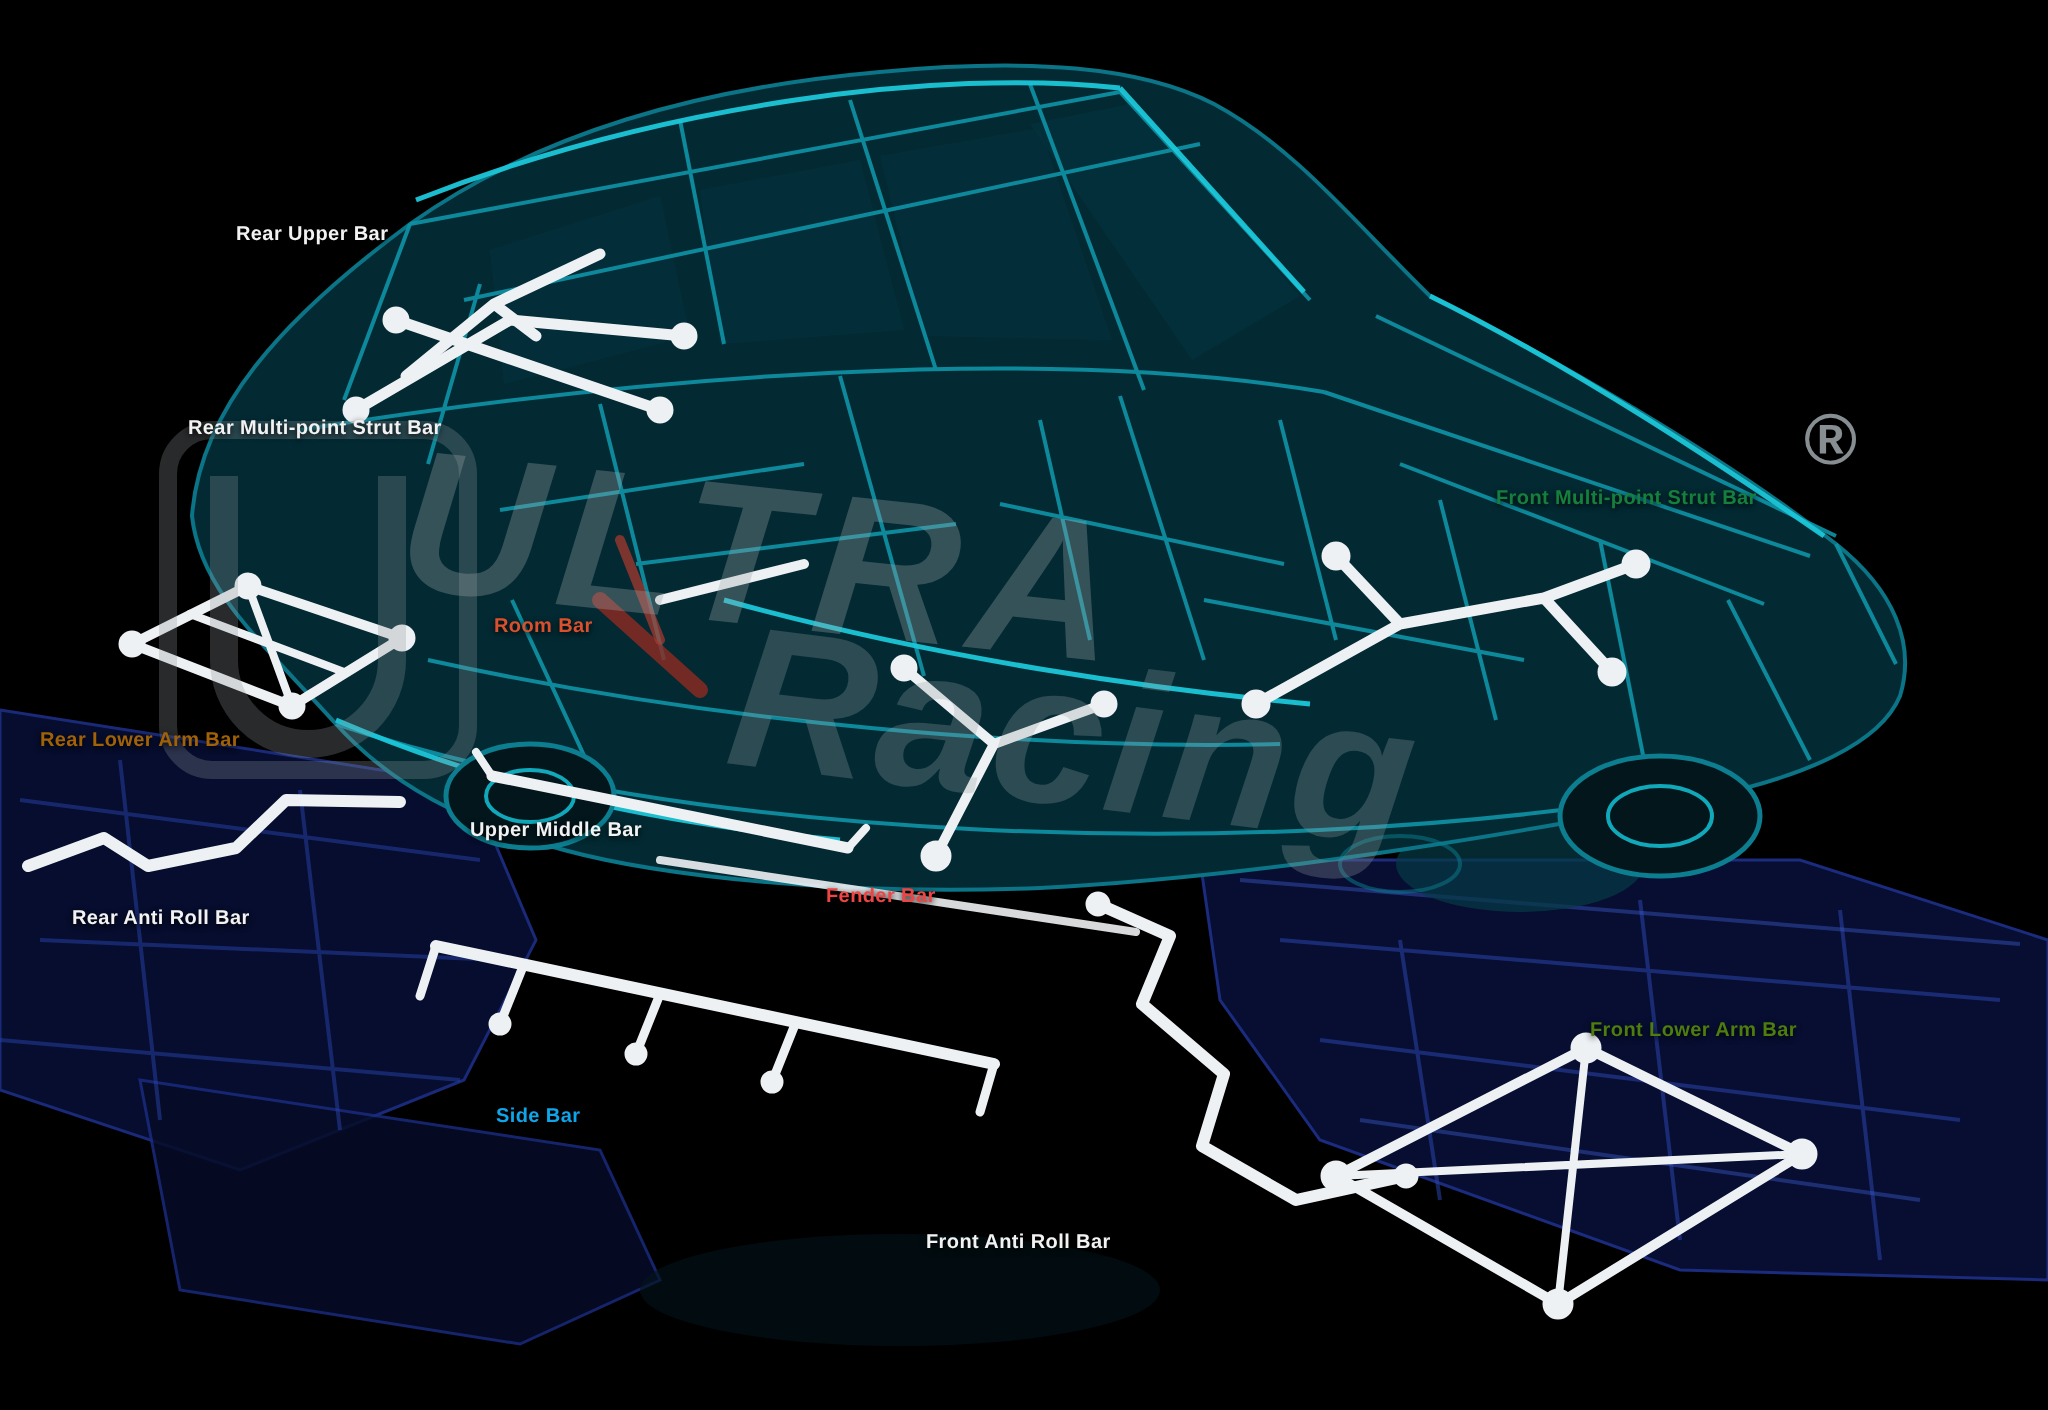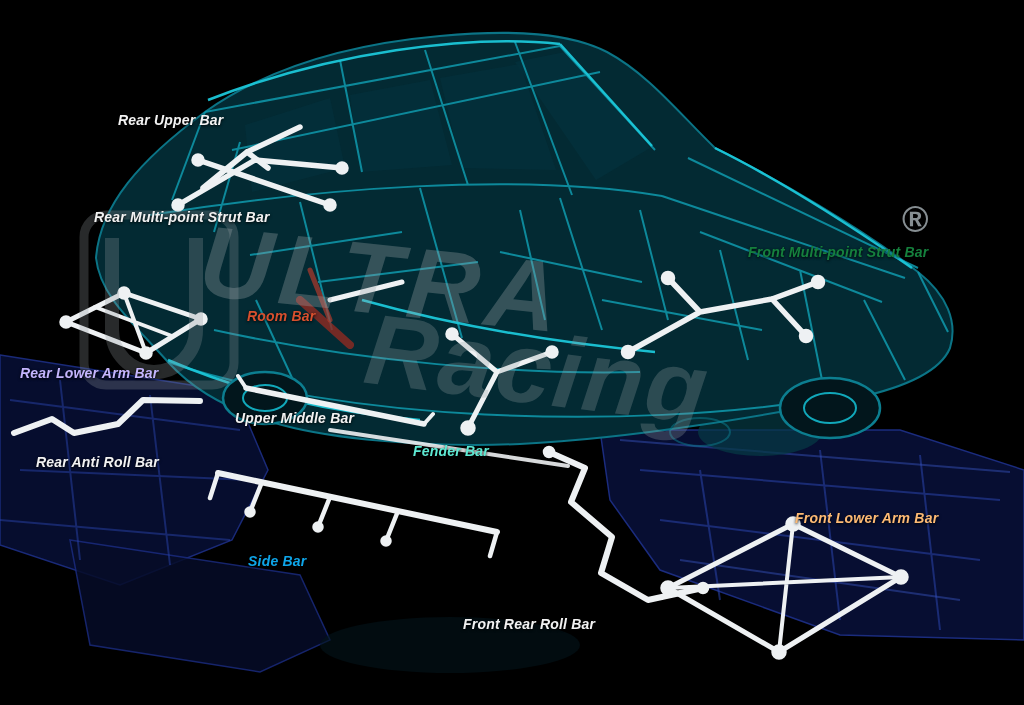--- a/index.html
+++ b/index.html
@@ -2,22 +2,22 @@
 <html><head>
 <meta charset="utf-8">
 <style>
   html,body{margin:0;padding:0;background:#000;}
   .stage{
     position:relative;width:1024px;height:705px;background:#000;
     overflow:hidden;font-family:"Liberation Sans",sans-serif;
   }
   .stage svg{position:absolute;left:0;top:0;}
   .lbl{
-    position:absolute;font-weight:bold;font-size:14px;color:#f2f2f2;
-    letter-spacing:.2px;white-space:nowrap;text-shadow:0 1px 3px rgba(0,0,0,.95);font-style:italic;
+    position:absolute;font-weight:bold;font-size:10px;color:#f2f2f2;
+    letter-spacing:.2px;white-space:nowrap;text-shadow:0 1px 3px rgba(0,0,0,.95);
   }
   .lbl-rear-upper{left:118px;top:112px}
   .lbl-rear-multi{left:94px;top:209px}
   .lbl-room{left:247px;top:308px}
   .lbl-front-multi{left:748px;top:244px}
   .lbl-rear-lower-arm{left:20px;top:365px}
   .lbl-lower-middle{left:235px;top:410px}
   .lbl-fender{left:413px;top:443px}
   .lbl-rear-anti-roll{left:36px;top:454px}
   .lbl-side{left:248px;top:553px}
@@ -186,21 +186,21 @@
   </svg>
 
   <div class="wm wm-ultra">ULTRA</div>
   <div class="wm wm-racing">Racing</div>
   <div class="wm wm-reg">®</div>
 
   <div class="lbl lbl-rear-upper" style="color: rgb(242, 242, 242);">Rear Upper Bar</div>
   <div class="lbl lbl-rear-multi" style="color: rgb(242, 242, 242);">Rear Multi-point Strut Bar</div>
   <div class="lbl lbl-room" style="color: rgb(216, 80, 46);">Room Bar</div>
   <div class="lbl lbl-front-multi" style="color: #15803d;">Front Multi-point Strut Bar</div>
-  <div class="lbl lbl-rear-lower-arm" style="color: #c4b5fd;">Rear Lower Arm Bar</div>
+  <div class="lbl lbl-rear-lower-arm" style="color: #a16207;">Rear Lower Arm Bar</div>
   <div class="lbl lbl-lower-middle" style="color: rgb(242, 242, 242);">Upper Middle Bar</div>
-  <div class="lbl lbl-fender" style="color: #5eead4;">Fender Bar</div>
+  <div class="lbl lbl-fender" style="color: #ef4444;">Fender Bar</div>
   <div class="lbl lbl-rear-anti-roll" style="color: rgb(242, 242, 242); text-align: center;">Rear Anti Roll Bar</div>
   <div class="lbl lbl-side" style="color: #0ea5e9;">Side Bar</div>
-  <div class="lbl lbl-front-anti-roll" style="color: rgb(242, 242, 242);">Front Rear Roll Bar</div>
-  <div class="lbl lbl-front-lower-arm" style="color: #fdba74;">Front Lower Arm Bar</div>
+  <div class="lbl lbl-front-anti-roll" style="color: rgb(242, 242, 242);">Front Anti Roll Bar</div>
+  <div class="lbl lbl-front-lower-arm" style="color: #4d7c0f;">Front Lower Arm Bar</div>
 
 </div>
 
 </body></html>

